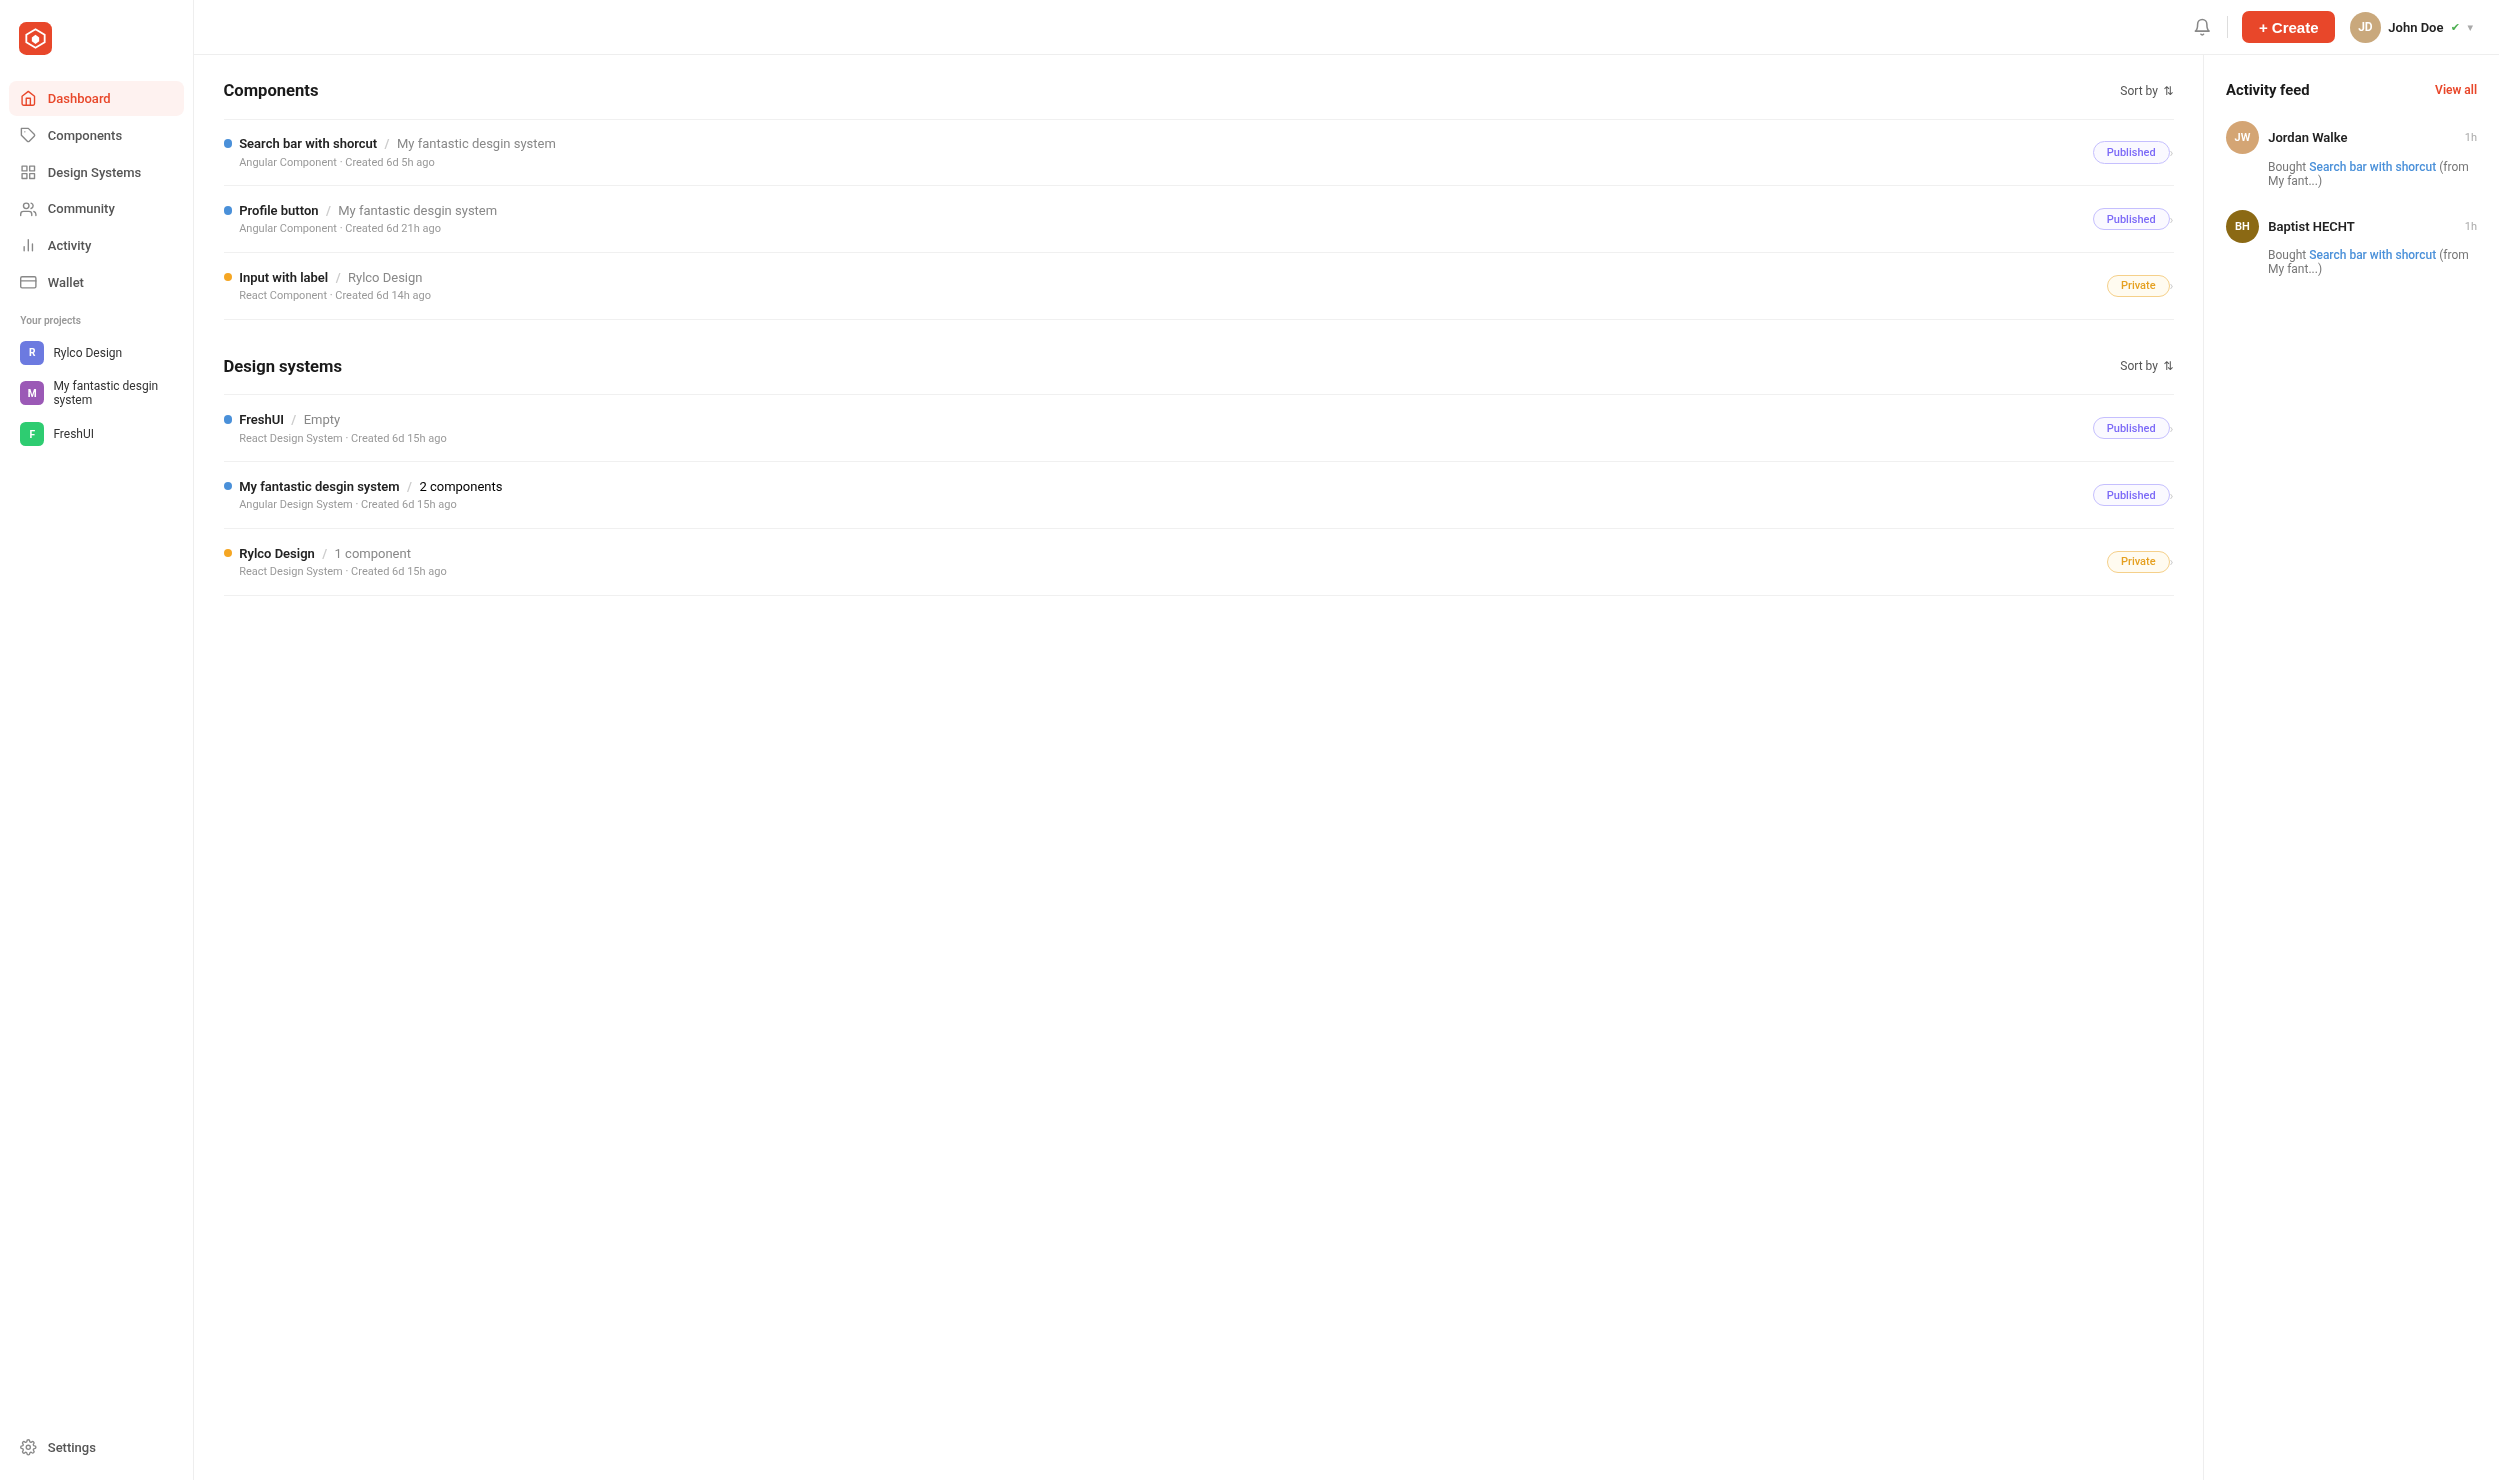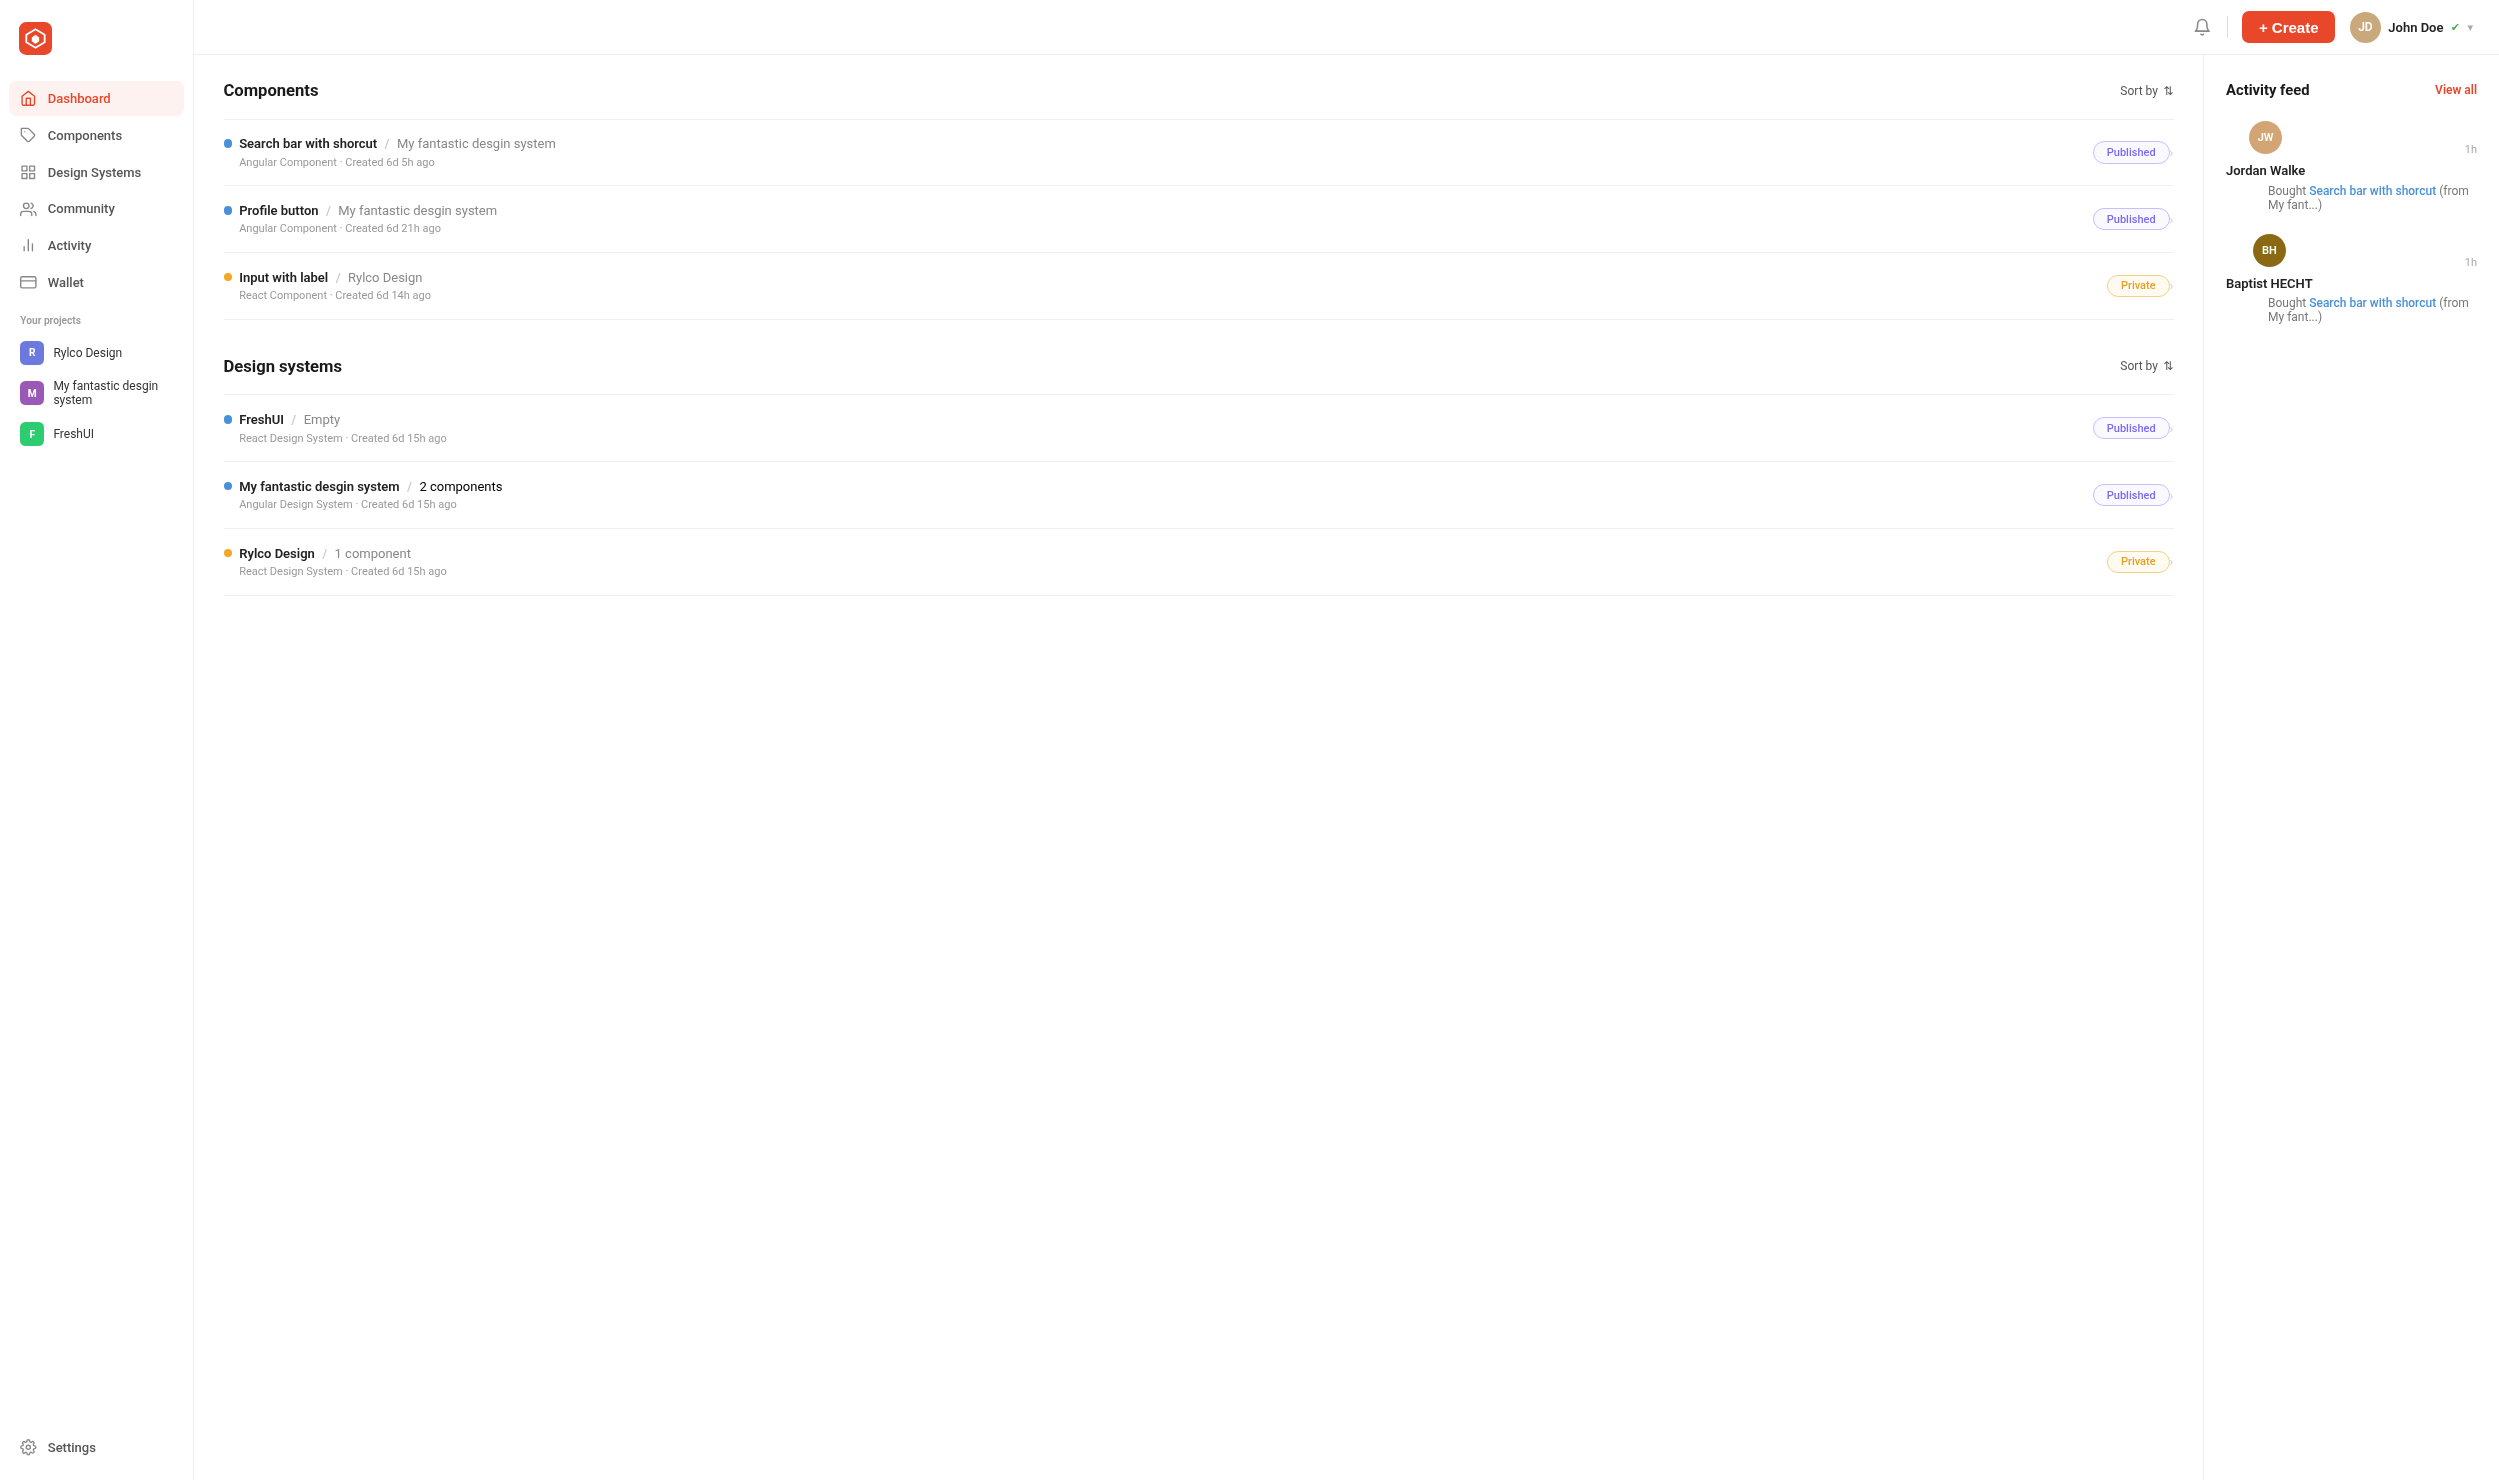--- a/index.html
+++ b/index.html
@@ -287,21 +287,20 @@
     }
     .feed-item-header {
       display: flex;
       align-items: center;
       justify-content: space-between;
     }
     .feed-user {
       display: flex;
       align-items: center;
       gap: 9.2px;
-      flex-direction: column;
     }
     .feed-avatar-placeholder {
       width: 33px;
       height: 33px;
       border-radius: 50%;
       background: #d4a574;
       display: flex; align-items: center; justify-content: center; font-size: 11px; font-weight: 600; color: #fff;
     }
     .feed-avatar-2 {
       width: 33px;

